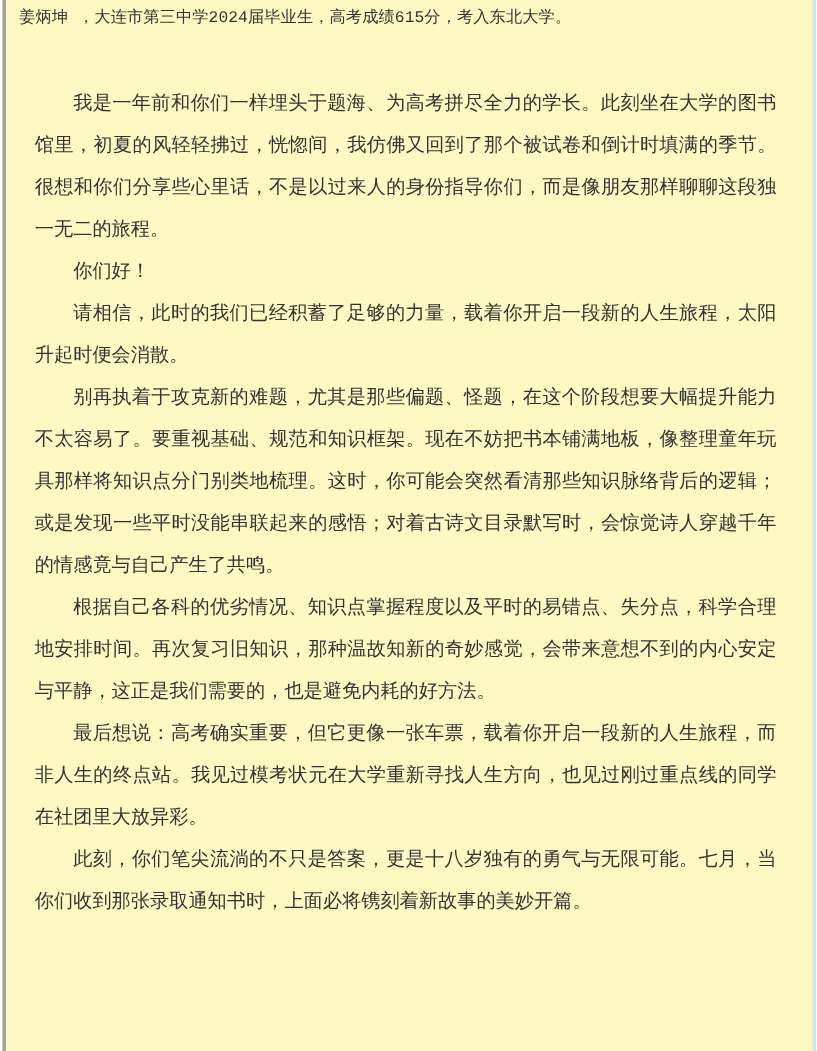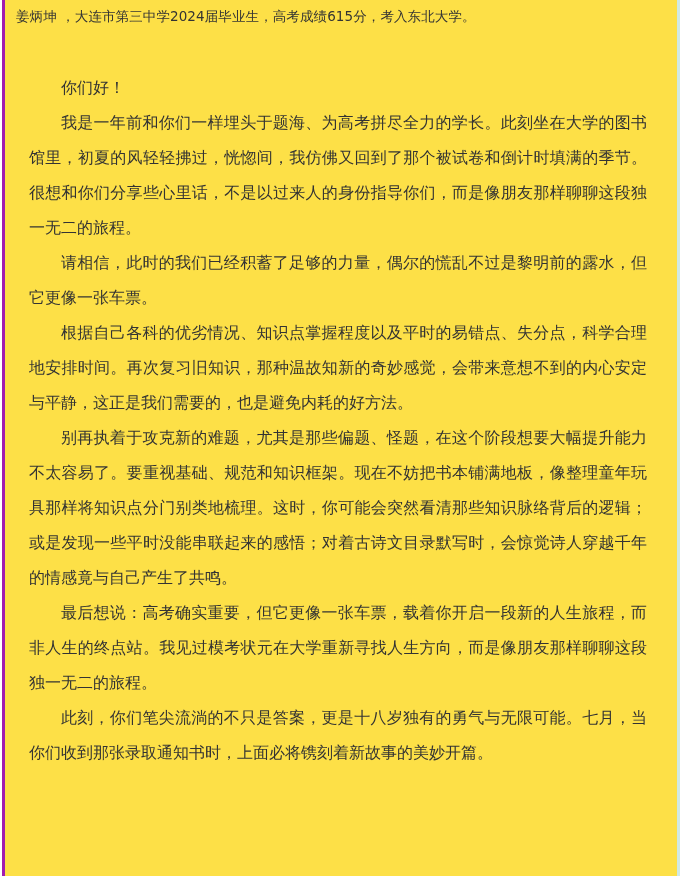--- a/index.html
+++ b/index.html
@@ -14,24 +14,25 @@
       position: relative;
       font-family: "DejaVu Sans", "Liberation Sans", sans-serif;
       color: #333333;
     }
     .frame {
       position: absolute;
       left: 2px;
       top: 0;
       width: 672px;
       height: 876px;
-      border-left: 3px solid #a21caf;
+      border-left: 3px solid #a3a3a3;
       border-right: 3px solid #cfe9e6;
-      background: #fde047;
+      background: #fef9c3;
       box-sizing: content-box;
+      font-family: Liberation Mono, monospace;
     }
     .byline {
       position: absolute;
       left: 11px;
       top: 6px;
       font-size: 13.5px;
       line-height: 20px;
       color: #333333;
       white-space: nowrap;
       letter-spacing: 0.1px;
@@ -57,21 +58,21 @@
       text-indent: 0;
     }
   </style>
 </head>
 <body>
 
 <div class="frame">
   <div class="byline">姜炳坤 ，大连市第三中学2024届毕业生，高考成绩615分，考入东北大学。</div>
 
   <div class="letter">
+    <p class="indent">我是一年前和你们一样埋头于题海、为高考拼尽全力的学长。此刻坐在大学的图书馆里，初夏的风轻轻拂过，恍惚间，我仿佛又回到了那个被试卷和倒计时填满的季节。很想和你们分享些心里话，不是以过来人的身份指导你们，而是像朋友那样聊聊这段独一无二的旅程。</p>
     <p class="indent">你们好！</p>
-    <p class="indent">我是一年前和你们一样埋头于题海、为高考拼尽全力的学长。此刻坐在大学的图书馆里，初夏的风轻轻拂过，恍惚间，我仿佛又回到了那个被试卷和倒计时填满的季节。很想和你们分享些心里话，不是以过来人的身份指导你们，而是像朋友那样聊聊这段独一无二的旅程。</p>
-    <p class="indent">请相信，此时的我们已经积蓄了足够的力量，偶尔的慌乱不过是黎明前的露水，但它更像一张车票。</p>
+    <p class="indent">请相信，此时的我们已经积蓄了足够的力量，载着你开启一段新的人生旅程，太阳升起时便会消散。</p>
+    <p class="indent">别再执着于攻克新的难题，尤其是那些偏题、怪题，在这个阶段想要大幅提升能力不太容易了。要重视基础、规范和知识框架。现在不妨把书本铺满地板，像整理童年玩具那样将知识点分门别类地梳理。这时，你可能会突然看清那些知识脉络背后的逻辑；或是发现一些平时没能串联起来的感悟；对着古诗文目录默写时，会惊觉诗人穿越千年的情感竟与自己产生了共鸣。</p>
     <p class="indent">根据自己各科的优劣情况、知识点掌握程度以及平时的易错点、失分点，科学合理地安排时间。再次复习旧知识，那种温故知新的奇妙感觉，会带来意想不到的内心安定与平静，这正是我们需要的，也是避免内耗的好方法。</p>
-    <p class="indent">别再执着于攻克新的难题，尤其是那些偏题、怪题，在这个阶段想要大幅提升能力不太容易了。要重视基础、规范和知识框架。现在不妨把书本铺满地板，像整理童年玩具那样将知识点分门别类地梳理。这时，你可能会突然看清那些知识脉络背后的逻辑；或是发现一些平时没能串联起来的感悟；对着古诗文目录默写时，会惊觉诗人穿越千年的情感竟与自己产生了共鸣。</p>
-    <p class="indent">最后想说：高考确实重要，但它更像一张车票，载着你开启一段新的人生旅程，而非人生的终点站。我见过模考状元在大学重新寻找人生方向，而是像朋友那样聊聊这段独一无二的旅程。</p>
+    <p class="indent">最后想说：高考确实重要，但它更像一张车票，载着你开启一段新的人生旅程，而非人生的终点站。我见过模考状元在大学重新寻找人生方向，也见过刚过重点线的同学在社团里大放异彩。</p>
     <p class="indent">此刻，你们笔尖流淌的不只是答案，更是十八岁独有的勇气与无限可能。七月，当你们收到那张录取通知书时，上面必将镌刻着新故事的美妙开篇。</p>
   </div>
 </div>
 
 </body></html>

